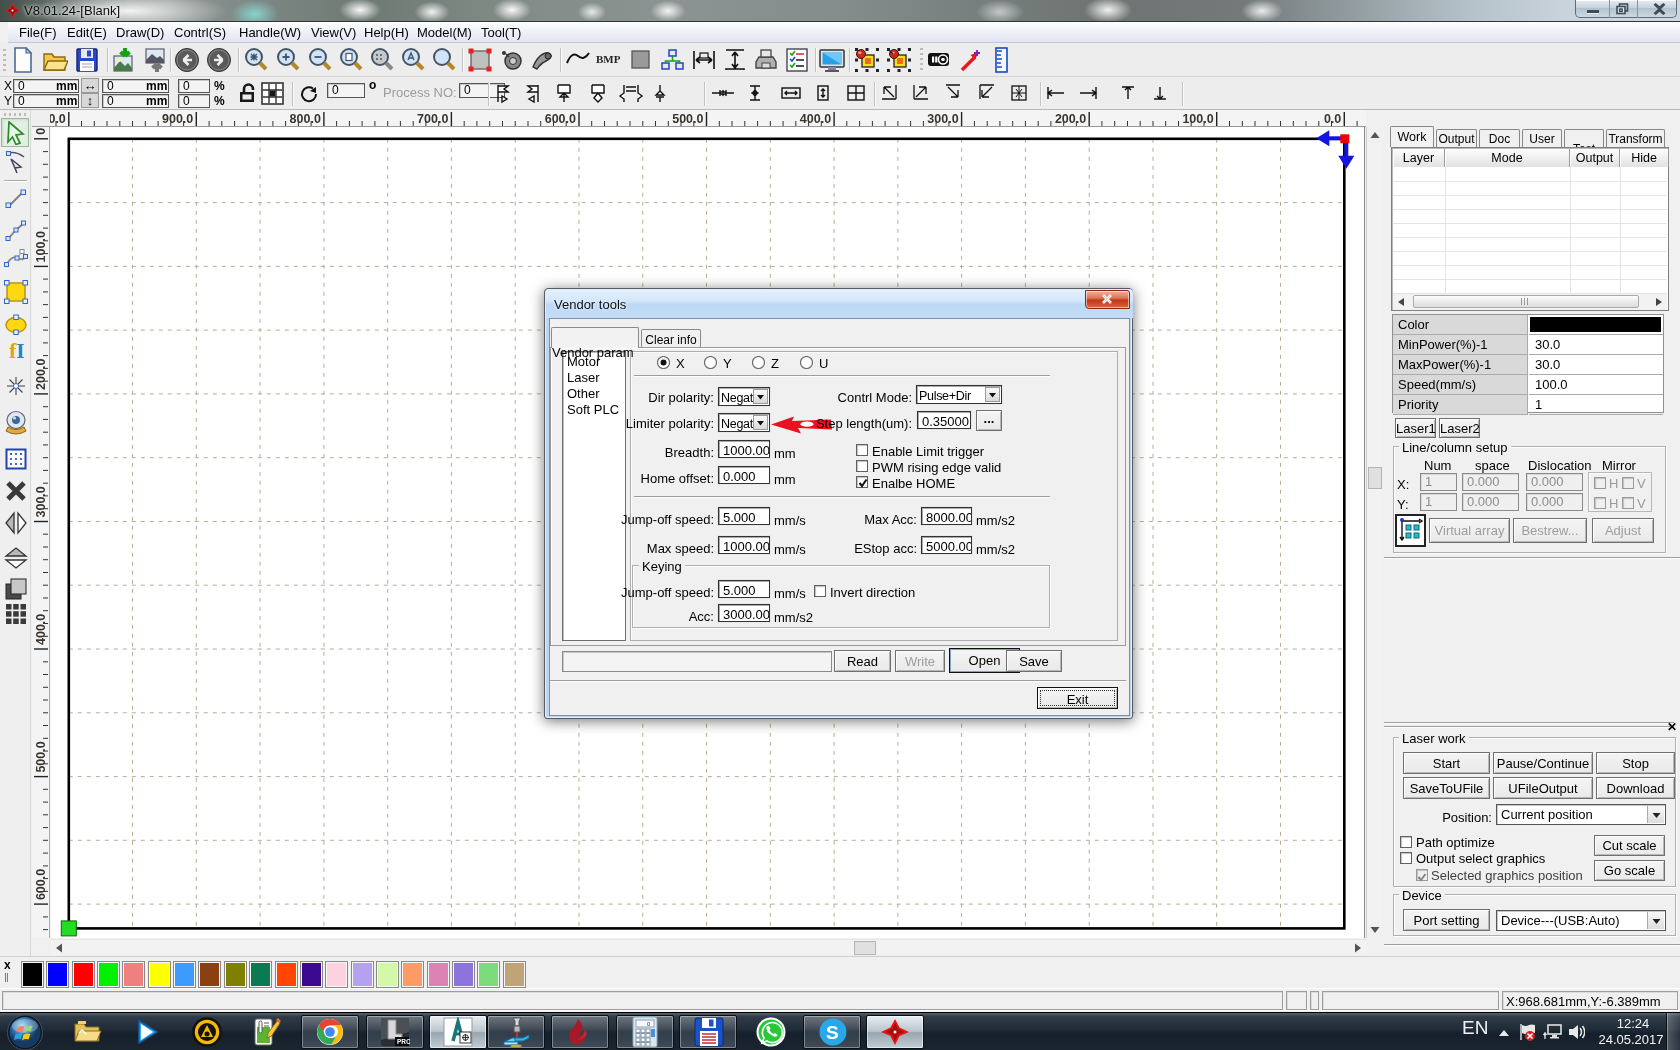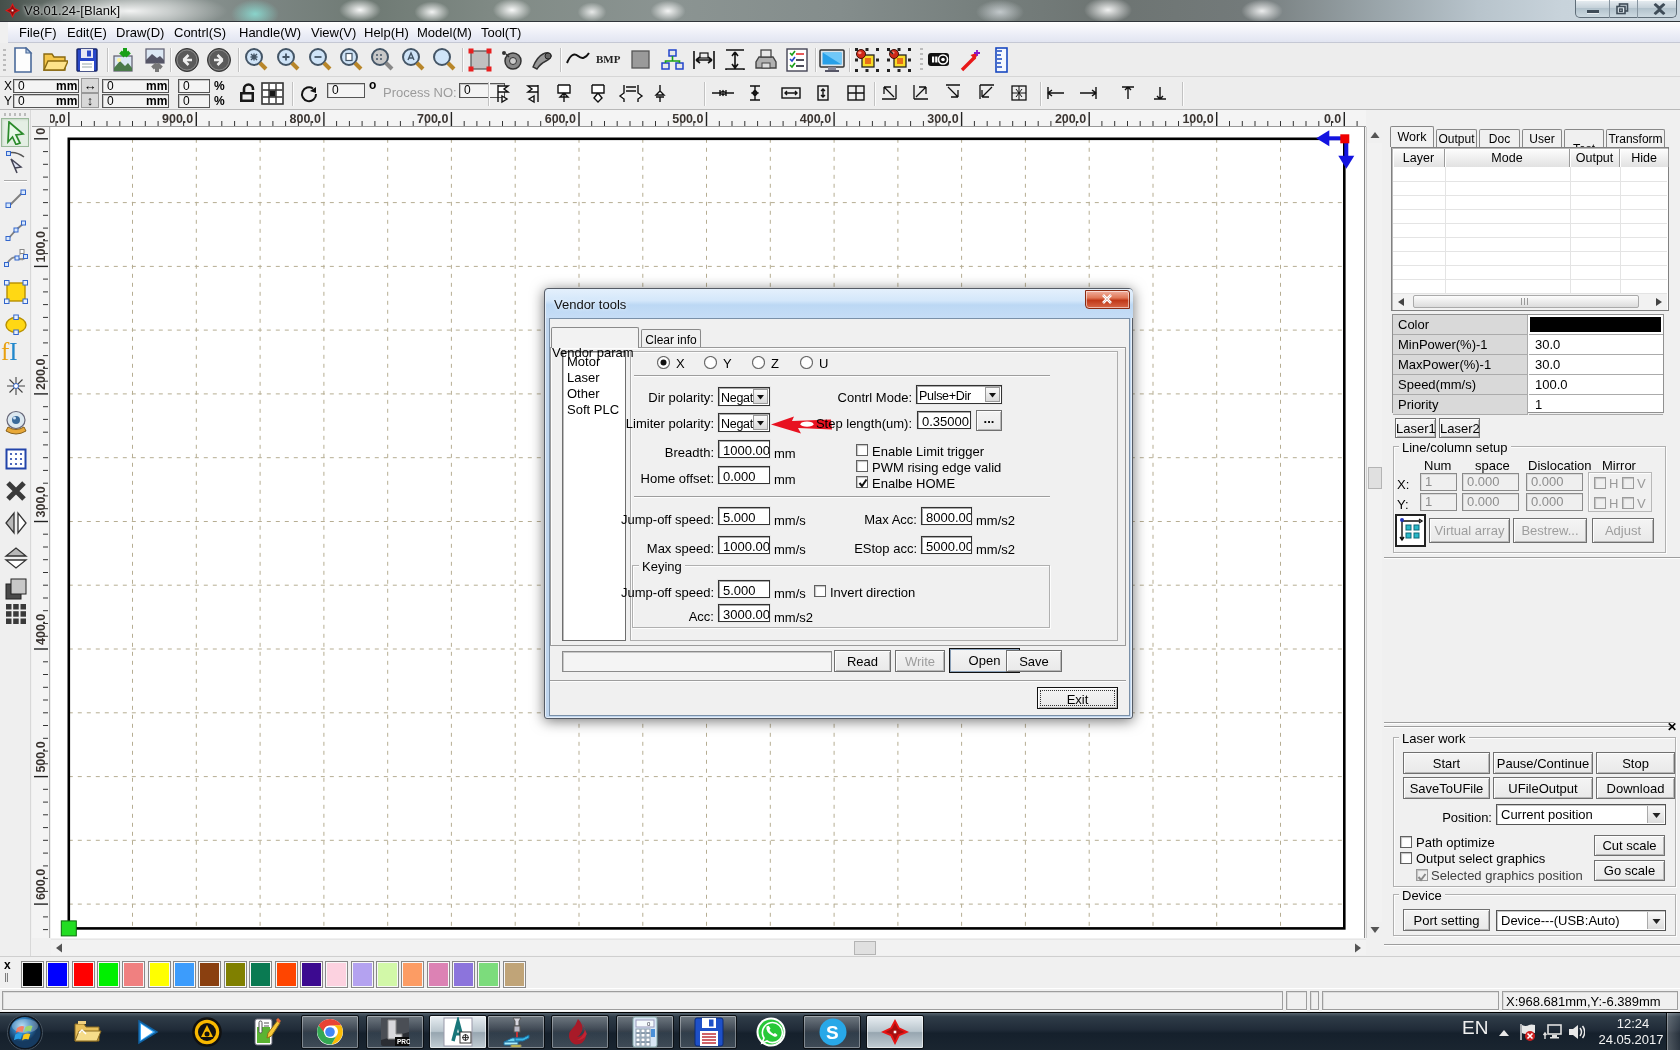--- a/index.html
+++ b/index.html
@@ -375,21 +375,21 @@
       <rect x="0.5" y="0.5" width="4.5" height="4.5" fill="#eaf2fc" stroke="#3366cc"></rect>
       <rect x="19" y="0.5" width="4.5" height="4.5" fill="#eaf2fc" stroke="#3366cc"></rect>
       <rect x="0.5" y="19" width="4.5" height="4.5" fill="#eaf2fc" stroke="#3366cc"></rect>
       <rect x="19" y="19" width="4.5" height="4.5" fill="#eaf2fc" stroke="#3366cc"></rect>
     </svg>
  <svg class="abs" style="left:4px;top:204px" width="24" height="22" viewBox="0 0 24 22">
       <ellipse cx="12" cy="11" rx="10" ry="7.5" fill="#ffd814" stroke="#b89000" stroke-width="1.4"></ellipse>
       <rect x="9.8" y="1" width="4.5" height="4.5" fill="#eaf2fc" stroke="#3366cc"></rect>
       <rect x="9.8" y="16" width="4.5" height="4.5" fill="#eaf2fc" stroke="#3366cc"></rect>
     </svg>
- <div class="abs" style="left:1px;top:228px;font-size:25px;font-weight:normal;color:#e8a010;font-family:'Liberation Serif',serif">f<span style="color:#2288cc">I</span></div>
+ <div class="abs" style="left:9px;top:228px;font-size:22px;font-weight:bold;color:#e8a010;font-family:'Liberation Serif',serif">f<span style="color:#2288cc">I</span></div>
  <svg class="abs" style="left:6px;top:266px" width="20" height="20" viewBox="0 0 20 20">
       <path d="M10 1 v18 M1 10 h18 M3.5 3.5 l13 13 M16.5 3.5 l-13 13" stroke="#444" stroke-width="1.1"></path>
       <circle cx="10" cy="10" r="2.5" fill="#fff" stroke="#3366cc"></circle>
     </svg>
  <svg class="abs" style="left:4px;top:300px" width="24" height="26" viewBox="0 0 24 26">
       <ellipse cx="12" cy="10" rx="9" ry="8.5" fill="#dce8f0" stroke="#667" stroke-width="1.2"></ellipse>
       <circle cx="12" cy="10" r="4" fill="#3a6a9a"></circle>
       <circle cx="10.5" cy="8" r="1.5" fill="#cfe4f8"></circle>
       <path d="M4 17 q8 5 16 0 l2 4 q-10 6 -20 0 z" fill="#e8a838" stroke="#886018" stroke-width="1"></path>
     </svg>

